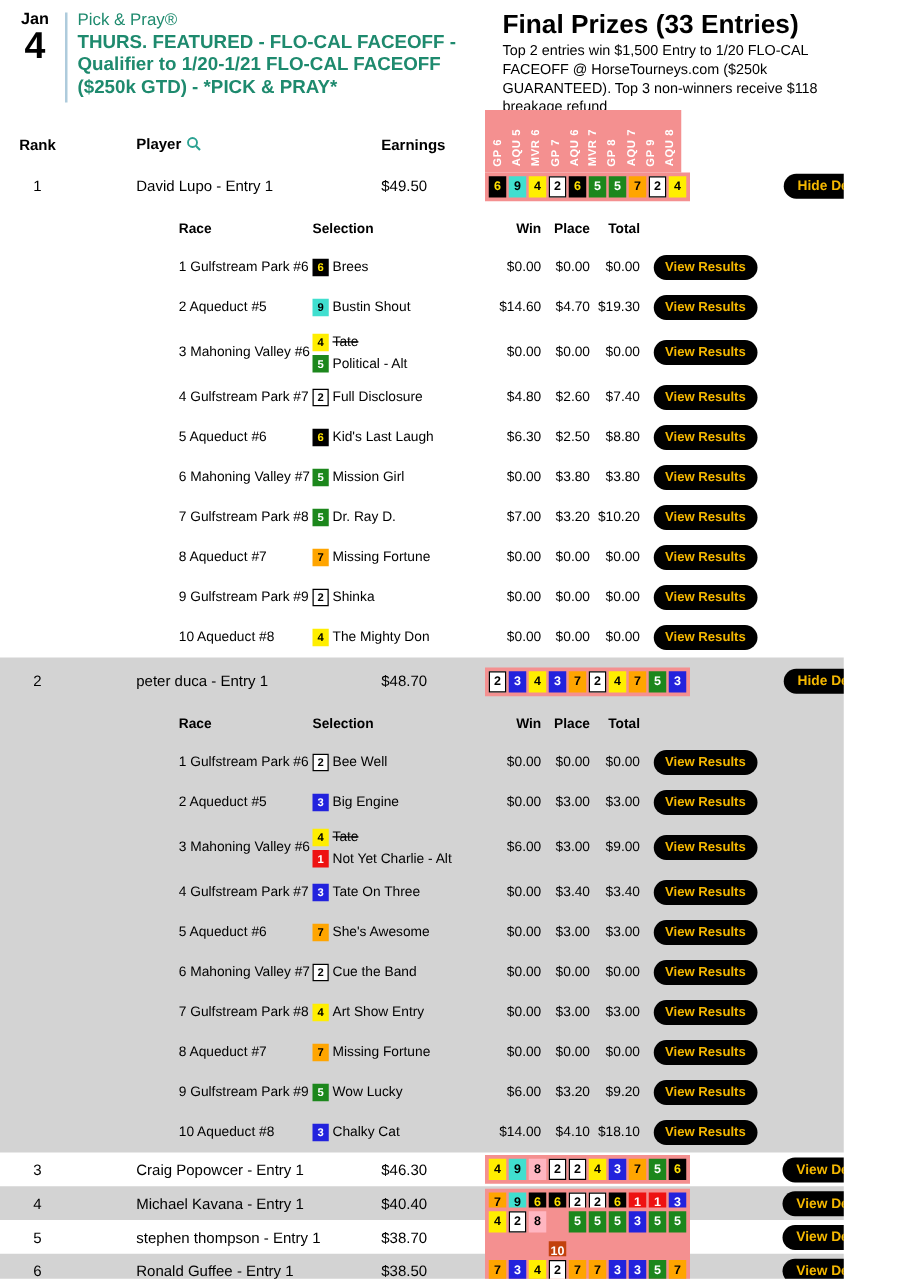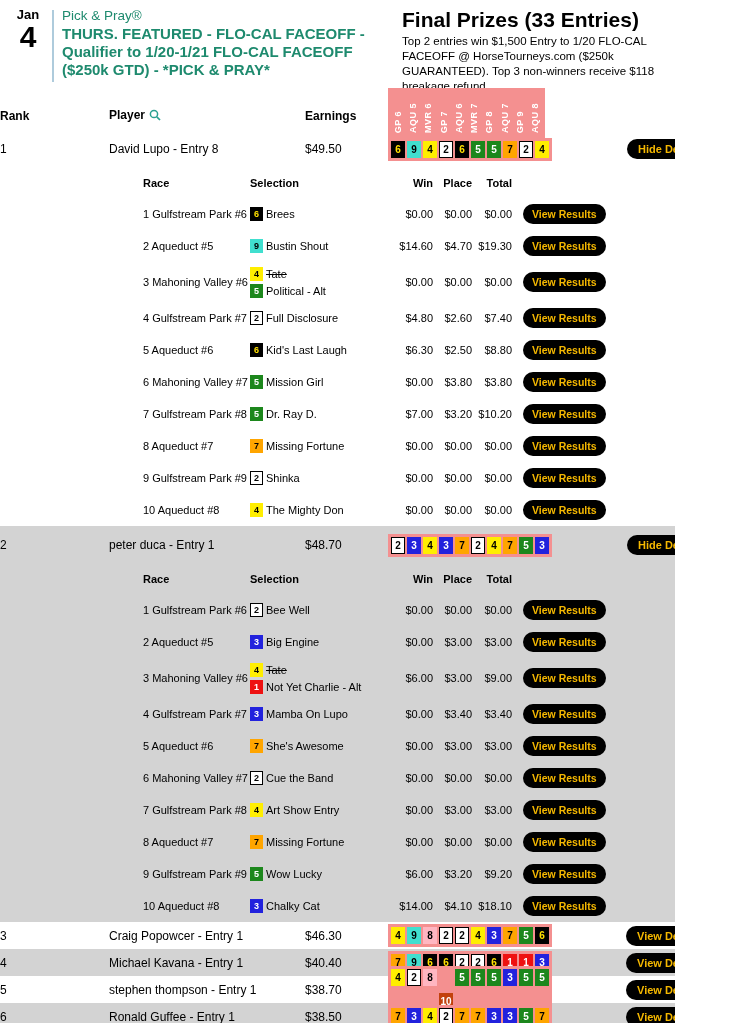--- a/index.html
+++ b/index.html
@@ -21,21 +21,21 @@
 
   
   .races-header { position:absolute; left:388px; top:88px; width:157px; height:50px;
     background:var(--pink); display:flex; gap:2px; padding:2px 3px; }
   .race-col { flex:1; display:flex; align-items:flex-end; justify-content:center; overflow:hidden; }
   .race-col span { writing-mode:vertical-rl; transform:rotate(180deg);
     color:#fff; font-weight:bold; font-size:9px; letter-spacing:0.5px; padding-top:3px; white-space:nowrap; }
 
   
   .table-header { display:flex; align-items:center; height:28px; margin-top:14px; font-weight:bold; font-size:12px; }
-  .col-rank { width:60px; text-align:left; flex:0 0 auto; }
+  .col-rank { width:60px; text-align:center; flex:0 0 auto; }
   .col-player { width:220px; margin-left:25px; flex:0 0 auto;padding-left:24px; }
   .col-earn { width:83px; flex:0 0 auto; }
   .search-icon { display:inline-block; vertical-align:-2px; margin-left:4px; cursor:pointer; }
 
   
   .entry { width:736px; }
   .entry.gray { background:#d3d3d3; }
   .entry-row { display:flex; align-items:center; height:38px; font-size:12px; }
   .entry-row.collapsed { height:27px; }
   .picks-slot { width:170px; flex:0 0 auto; display:flex; }
@@ -128,21 +128,21 @@
             <line x1="7.8" y1="7.8" x2="11" y2="11" stroke="#2aa191" stroke-width="1.7"></line>
           </svg></span>
     </div>
     <div class="col-earn">Earnings</div>
   </div>
 
   <div id="entries">
       <section class="entry">
         <div class="entry-row">
           <div class="col-rank">1</div>
-          <div class="col-player">David Lupo - Entry 8</div>
+          <div class="col-player">David Lupo - Entry 1</div>
           <div class="col-earn">$49.50</div>
           <div class="picks-slot">
             <div class="picks">
               <span class="pick" style="background: rgb(0, 0, 0); color: rgb(255, 224, 0);">6</span>
               <span class="pick" style="background: rgb(64, 223, 207); color: rgb(0, 0, 0);">9</span>
               <span class="pick" style="background: rgb(255, 238, 0); color: rgb(0, 0, 0);">4</span>
               <span class="pick outlined" style="background: rgb(255, 255, 255); color: rgb(0, 0, 0);">2</span>
               <span class="pick" style="background: rgb(0, 0, 0); color: rgb(255, 224, 0);">6</span>
               <span class="pick" style="background: rgb(28, 135, 28); color: rgb(255, 255, 255);">5</span>
               <span class="pick" style="background: rgb(28, 135, 28); color: rgb(255, 255, 255);">5</span>
@@ -364,21 +364,21 @@
           <div class="cell-win">$6.00</div>
           <div class="cell-place">$3.00</div>
           <div class="cell-total">$9.00</div>
           <div class="cell-btn"><button class="pill small">View Results</button></div>
         </div>
         <div class="race-row">
           <div class="cell-race">4 Gulfstream Park #7</div>
           <div class="cell-sel">
             <div class="sel-line">
               <span class="sel-box" style="background: rgb(34, 34, 221); color: rgb(255, 255, 255);">3</span>
-              <span class="sel-name">Mamba On Lupo</span>
+              <span class="sel-name">Tate On Three</span>
             </div>
           </div>
           <div class="cell-win">$0.00</div>
           <div class="cell-place">$3.40</div>
           <div class="cell-total">$3.40</div>
           <div class="cell-btn"><button class="pill small">View Results</button></div>
         </div>
         <div class="race-row">
           <div class="cell-race">5 Aqueduct #6</div>
           <div class="cell-sel">

